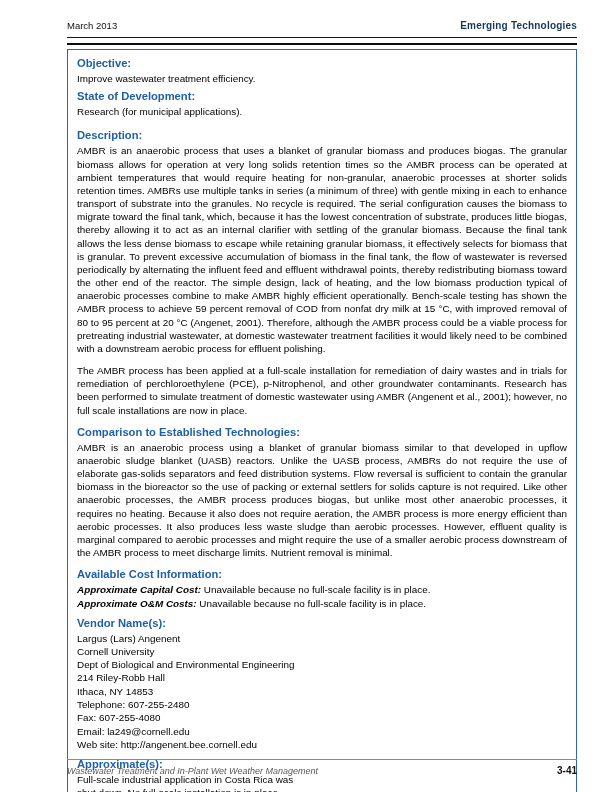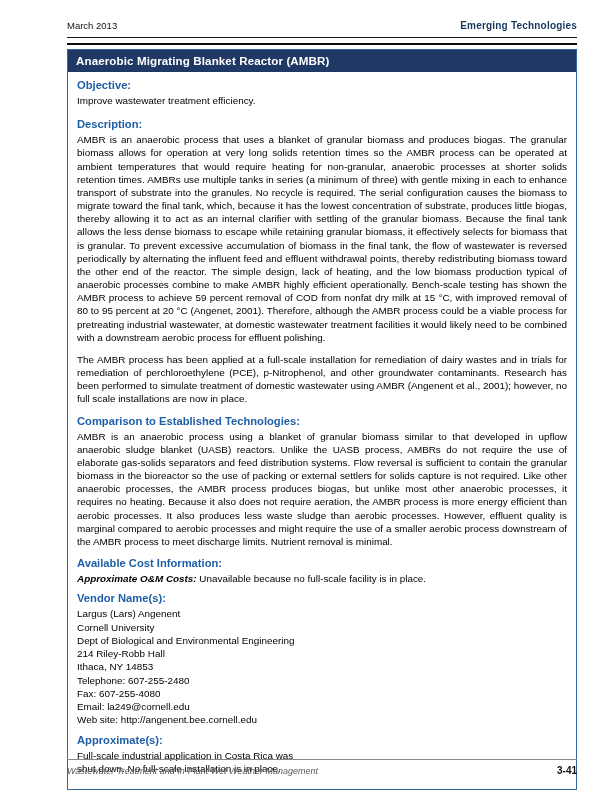--- a/index.html
+++ b/index.html
@@ -61,38 +61,42 @@
 
   <div class="top-header">
     <span class="doc-date">March 2013</span>
     <span class="brand">Emerging Technologies</span>
   </div>
   <div class="rule1"></div>
 
   <div class="rule2"></div>
 
   <div class="content-box">
-    <div class="banner">Anaerobic Migrating Blanket Reactor (AMBR)</div>
     <div class="inner">
 
       <div class="two-col">
         <div class="col">
           <h3 class="sec first">Objective:</h3>
           <p class="plain">Improve wastewater treatment efficiency.</p>
+        </div>
+        <div class="col">
+          <h3 class="sec first">State of Development:</h3>
+          <p class="plain">Research (for municipal applications).</p>
         </div>
       </div>
 
       <h3 class="sec">Description:</h3>
       <p class="body">AMBR is an anaerobic process that uses a blanket of granular biomass and produces biogas. The granular biomass allows for operation at very long solids retention times so the AMBR process can be operated at ambient temperatures that would require heating for non-granular, anaerobic processes at shorter solids retention times. AMBRs use multiple tanks in series (a minimum of three) with gentle mixing in each to enhance transport of substrate into the granules. No recycle is required. The serial configuration causes the biomass to migrate toward the final tank, which, because it has the lowest concentration of substrate, produces little biogas, thereby allowing it to act as an internal clarifier with settling of the granular biomass. Because the final tank allows the less dense biomass to escape while retaining granular biomass, it effectively selects for biomass that is granular. To prevent excessive accumulation of biomass in the final tank, the flow of wastewater is reversed periodically by alternating the influent feed and effluent withdrawal points, thereby redistributing biomass toward the other end of the reactor. The simple design, lack of heating, and the low biomass production typical of anaerobic processes combine to make AMBR highly efficient operationally. Bench-scale testing has shown the AMBR process to achieve 59 percent removal of COD from nonfat dry milk at 15 °C, with improved removal of 80 to 95 percent at 20 °C (Angenet, 2001). Therefore, although the AMBR process could be a viable process for pretreating industrial wastewater, at domestic wastewater treatment facilities it would likely need to be combined with a downstream aerobic process for effluent polishing.</p>
       <p class="body">The AMBR process has been applied at a full-scale installation for remediation of dairy wastes and in trials for remediation of perchloroethylene (PCE), p-Nitrophenol, and other groundwater contaminants. Research has been performed to simulate treatment of domestic wastewater using AMBR (Angenent et al., 2001); however, no full scale installations are now in place.</p>
 
       <h3 class="sec">Comparison to Established Technologies:</h3>
       <p class="body">AMBR is an anaerobic process using a blanket of granular biomass similar to that developed in upflow anaerobic sludge blanket (UASB) reactors. Unlike the UASB process, AMBRs do not require the use of elaborate gas-solids separators and feed distribution systems. Flow reversal is sufficient to contain the granular biomass in the bioreactor so the use of packing or external settlers for solids capture is not required. Like other anaerobic processes, the AMBR process produces biogas, but unlike most other anaerobic processes, it requires no heating. Because it also does not require aeration, the AMBR process is more energy efficient than aerobic processes. It also produces less waste sludge than aerobic processes. However, effluent quality is marginal compared to aerobic processes and might require the use of a smaller aerobic process downstream of the AMBR process to meet discharge limits. Nutrient removal is minimal.</p>
 
       <h3 class="sec">Available Cost Information:</h3>
+      <p class="cost-line"><span class="cost-label">Approximate Capital Cost:</span> <span>Unavailable because no full-scale facility is in place.</span></p>
       <p class="cost-line"><span class="cost-label">Approximate O&amp;M Costs:</span> <span>Unavailable because no full-scale facility is in place.</span></p>
 
       <div class="two-col">
         <div class="col">
           <h3 class="sec">Vendor Name(s):</h3>
           <p class="vendor-line">Largus (Lars) Angenent</p>
           <p class="vendor-line">Cornell University</p>
           <p class="vendor-line">Dept of Biological and Environmental Engineering</p>
           <p class="vendor-line">214 Riley-Robb Hall</p>
           <p class="vendor-line">Ithaca, NY 14853</p>

